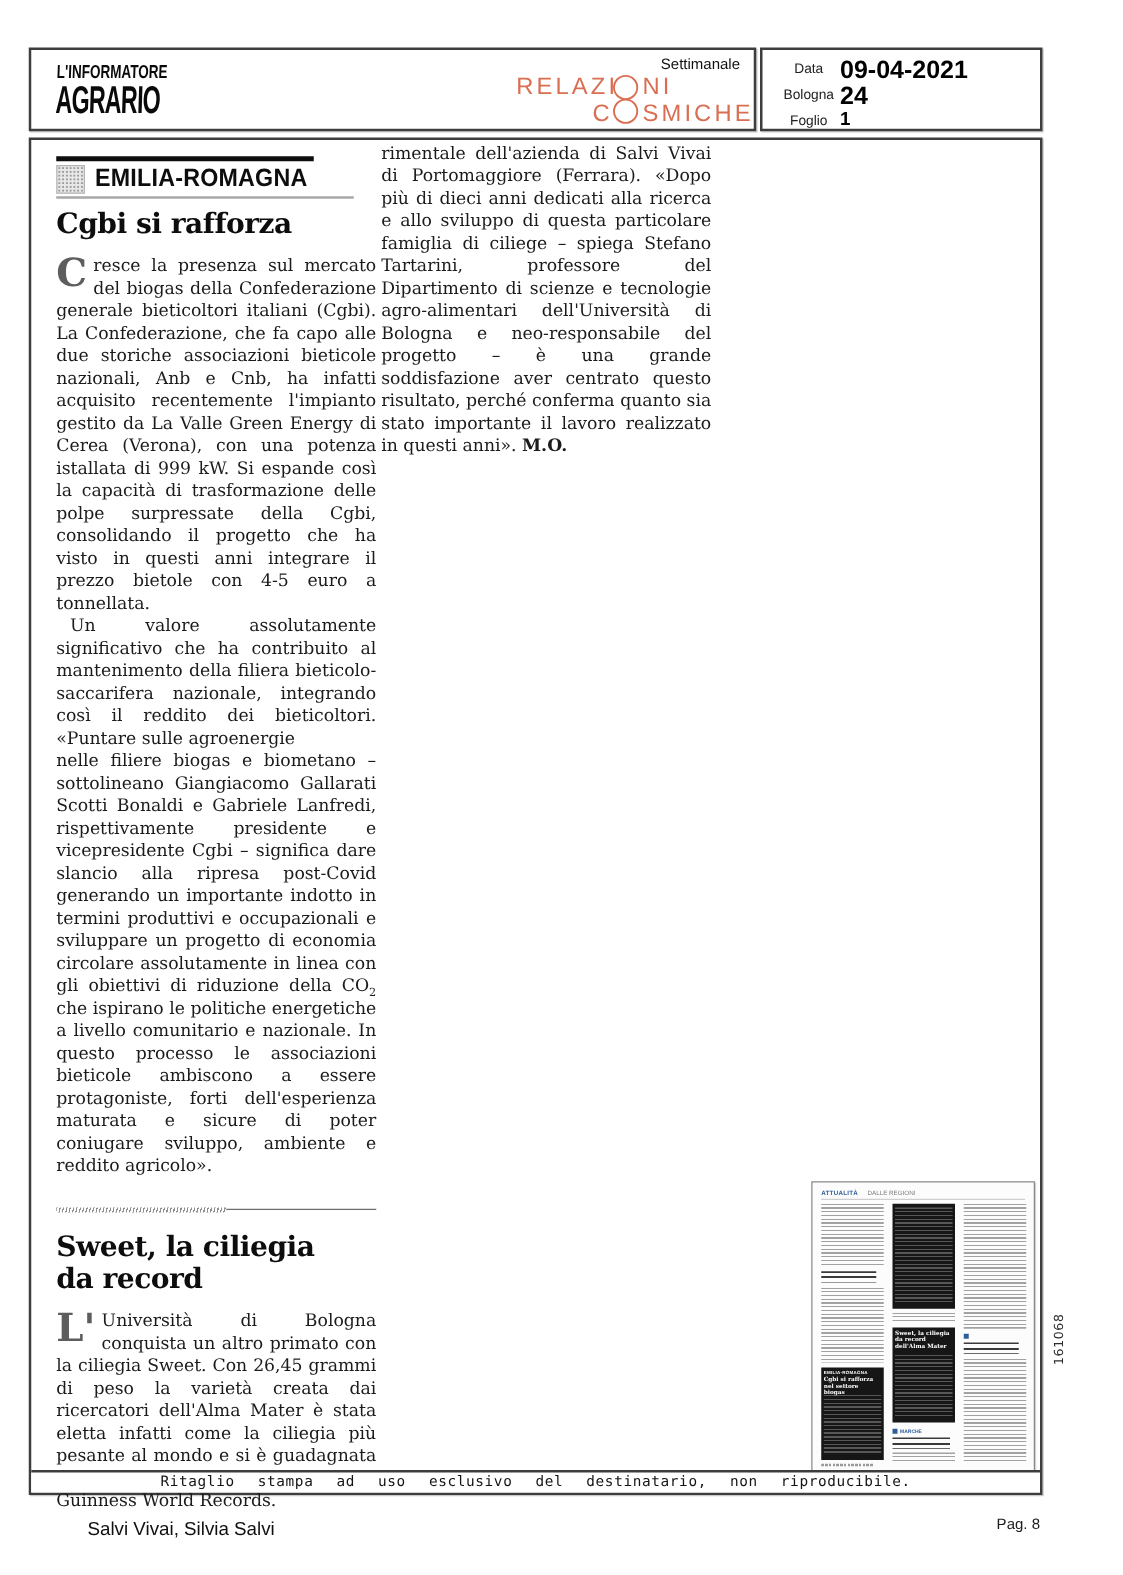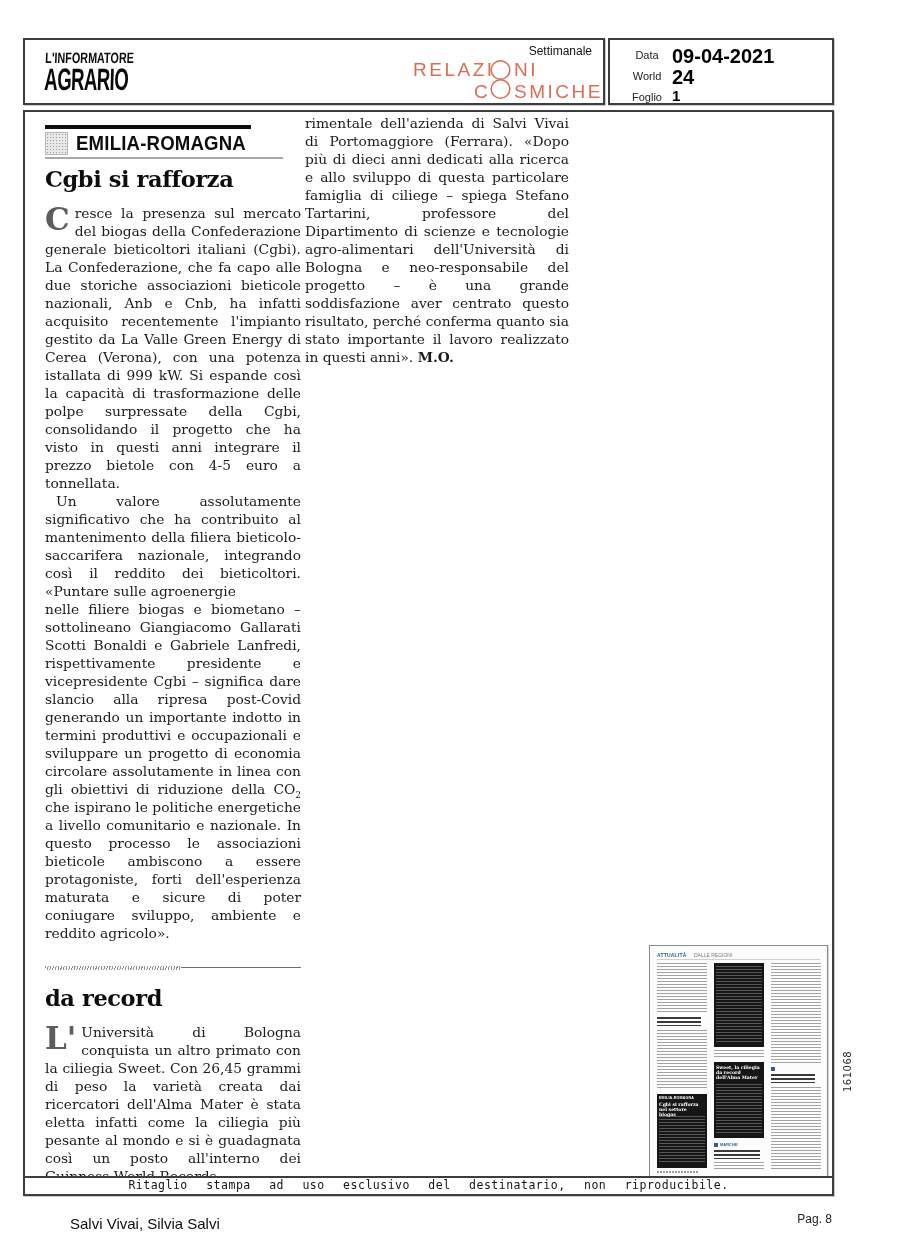--- a/index.html
+++ b/index.html
@@ -122,21 +122,21 @@
     </svg>
   </div>
 </div>
 
 <div id="hdr-right" class="box">
   <div class="meta-row" id="meta-0">
     <span class="lbl">Data</span>
     <span class="val">09-04-2021</span>
   </div>
   <div class="meta-row" id="meta-1">
-    <span class="lbl">World</span>
+    <span class="lbl">Bologna</span>
     <span class="val">24</span>
   </div>
   <div class="meta-row" id="meta-2">
     <span class="lbl">Foglio</span>
     <span class="val">1</span>
   </div>
 </div>
 
 <div id="main" class="box">
 
@@ -157,20 +157,21 @@
       <p class="indent">Un valore assolutamente significativo che ha contribuito al mantenimento della filiera bieticolo-saccarifera nazionale, integrando così il reddito dei bieticoltori. «Puntare sulle agroenergie</p>
       <p class="gap-top"><span>nelle filiere biogas e biometano – sottolineano Giangiacomo Gallarati Scotti Bonaldi e Gabriele Lanfredi, rispettivamente presidente e vicepresidente Cgbi – significa dare slancio alla ripresa post-Covid generando un importante indotto in termini produttivi e occupazionali e sviluppare un progetto di economia circolare assolutamente in linea con gli obiettivi di riduzione della CO</span><sub class="chem">2</sub><span> che ispirano le politiche energetiche a livello comunitario e nazionale. In questo processo le associazioni bieticole ambiscono a essere protagoniste, forti dell'esperienza maturata e sicure di poter coniugare sviluppo, ambiente e reddito agricolo».</span></p>
     </div>
 
     <div class="sect-div">
       <span class="hatch"></span>
       <span class="rule"></span>
     </div>
 
     <div class="headline">
+      <div>Sweet, la ciliegia</div>
       <div>da record</div>
     </div>
 
     <div class="body-text">
       <p><span class="dropcap">L'</span><span>Università di Bologna conquista un altro primato con la ciliegia Sweet. Con 26,45 grammi di peso la varietà creata dai ricercatori dell'Alma Mater è stata eletta infatti come la ciliegia più pesante al mondo e si è guadagnata così un posto all'interno dei Guinness World Records.</span></p>
 
     </div>
   </div>
 
   <div class="col-right">

